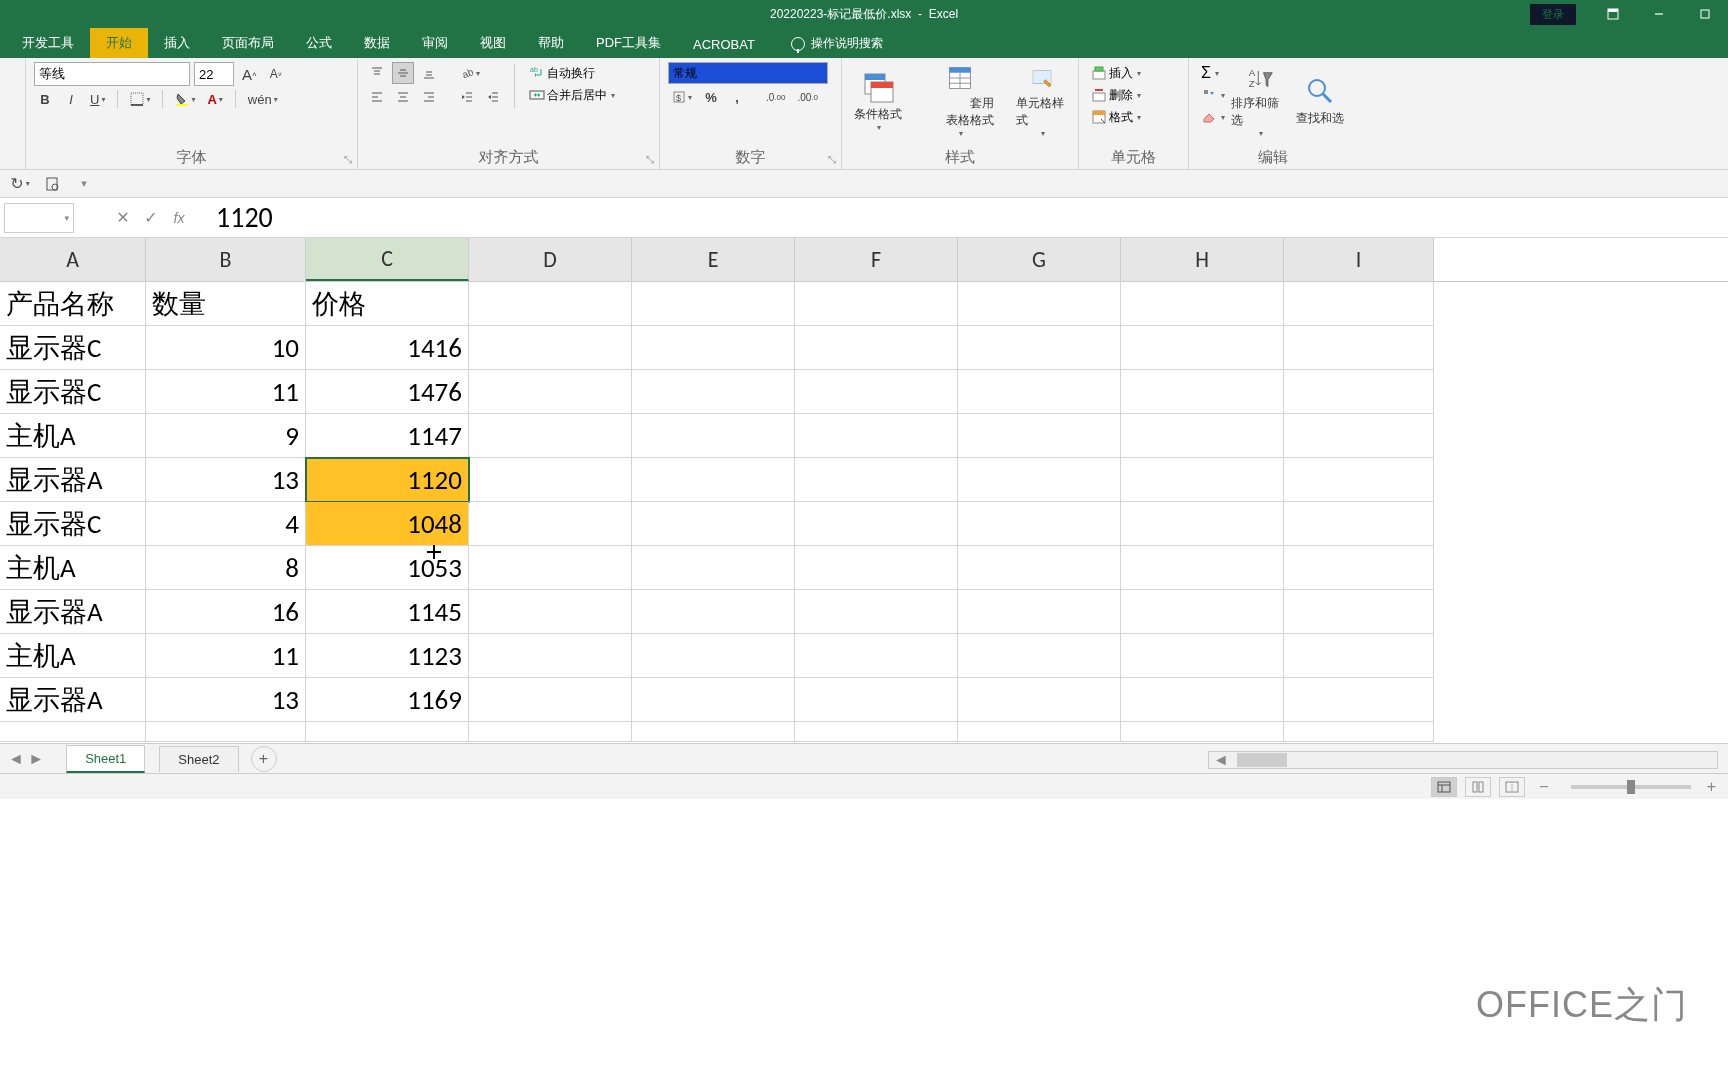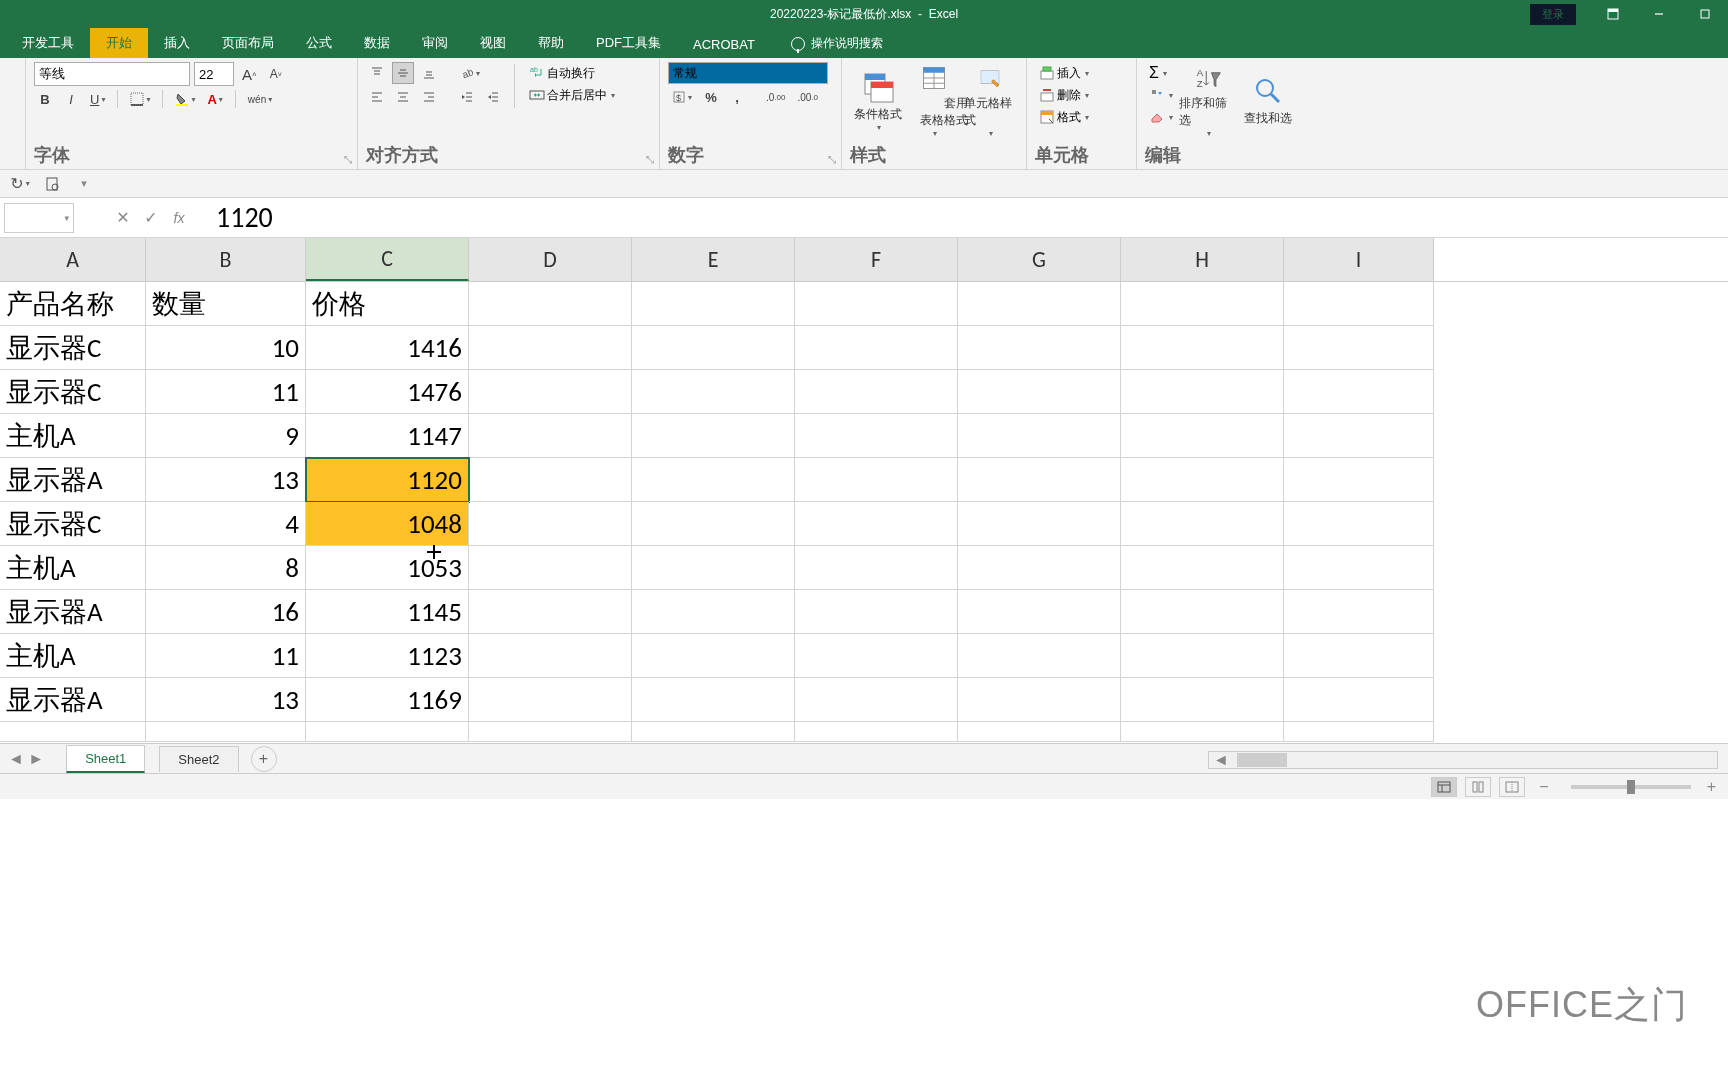--- a/index.html
+++ b/index.html
@@ -17,34 +17,34 @@
 .tabs { height:30px; background:#217346; display:flex; align-items:flex-end; padding-left:6px; }
 .tab { color:#fff; font-size:13px; padding:6px 16px; cursor:pointer; }
 .tab.active { background:#eab308; color:#217346; }
 .tell-me { display:flex; align-items:center; color:#fff; font-size:12px; margin-left:20px; padding:6px 0;}
 .bulb { width:14px; height:14px; margin-right:6px; border:1px solid #fff; border-radius:50%; position:relative;}
 .bulb:after{content:"";position:absolute;width:2px;height:4px;background:#fff;bottom:-3px;left:5px;}
 
 
 .ribbon { height:112px; background:#f3f3f3; border-bottom:1px solid #d4d4d4; display:flex; }
 .rgroup { border-right:1px solid #d4d4d4; padding:4px 8px 2px; display:flex; flex-direction:column; justify-content:space-between; position:relative;}
-.rgroup-label { text-align:left; font-size:18px; color:#666; margin-top:auto; padding-top:2px;font-weight:bold;}
+.rgroup-label { text-align:center; font-size:15px; color:#666; margin-top:auto; padding-top:2px;}
 .rgroup-corner { position:absolute; right:2px; bottom:2px; width:14px; height:14px; font-size:10px; color:#888; display:flex;align-items:center;justify-content:center;}
 .rrow { display:flex; align-items:center; gap:4px; margin-bottom:2px;}
 .rbtn { min-width:22px; height:22px; display:flex; align-items:center; justify-content:center; border:1px solid transparent; cursor:pointer; font-size:13px; color:#444; padding:0 3px;}
 .rbtn.sel { background:#d4d4d4; border-color:#a0a0a0;}
 .rbtn svg { width:14px; height:14px; }
 .dd-arrow { font-size:8px; margin-left:2px; color:#666;}
 .font-sel { width:156px; height:24px; border:1px solid #ababab; font-size:13px; padding:2px 4px; background:#fff;}
 .size-sel { width:40px; height:24px; border:1px solid #ababab; font-size:13px; padding:2px 4px; background:#fff;}
 .bigbtn { display:flex; flex-direction:column; align-items:center; justify-content:center; width:56px; height:78px; font-size:12px; color:#333; cursor:pointer; padding:2px;}
 .bigbtn .icon { width:32px; height:32px; margin-bottom:3px;}
 .med-row { display:flex; align-items:center; gap:2px; font-size:12px; height:22px; cursor:pointer; padding:0 4px;}
 .med-row .ic { width:16px; height:16px; }
-.num-fmt { width:160px; height:22px; border:1px solid #ababab; font-size:12px; padding:1px 4px; background:#0369a1;}
+.num-fmt { width:160px; height:22px; border:1px solid #ababab; font-size:12px; padding:1px 4px; background:#1d4ed8;}
 
 
 .qat2 { height:28px; background:#f3f3f3; border-bottom:1px solid #d4d4d4; display:flex; align-items:center; padding-left:8px; gap:8px;}
 .qbtn { width:24px; height:22px; display:flex; align-items:center; justify-content:center; color:#555;}
 
 
 .fbar { height:40px; border-bottom:1px solid #d4d4d4; display:flex; align-items:center; background:#fff; }
 .namebox { width:70px; height:30px; border:1px solid #ccc; margin-left:4px; display:flex; align-items:center; padding:0 6px; font-size:15px; position:relative;}
 .namebox .dd{position:absolute;right:4px;font-size:9px;color:#888;}
 .fdivider{width:22px;}
@@ -176,21 +176,21 @@
             <rect x="1" y="12" width="12" height="2" fill="#ffff00"></rect>
           </svg>
           <span class="dd-arrow">▾</span>
         </div>
       <div class="rbtn">
           <span style="color:#c00;font-weight:bold;">A</span>
           <span class="dd-arrow">▾</span>
         </div>
       <div style="width:1px;height:18px;background:#ccc;margin:0 4px;"></div>
       <div class="rbtn">
-          <span style="font-size:10px;text-align:center;">wén</span>
+          <span style="font-size:13px;text-align:center;">wén</span>
           <span class="dd-arrow">▾</span>
         </div>
     </div>
     <div class="rgroup-label">字体</div>
     <div class="rgroup-corner">⤡</div>
   </div>
 
   <div class="rgroup" style="width:302px;">
     <div style="display:flex;">
       <div>
@@ -317,21 +317,21 @@
       <div class="rbtn">
           <span style="font-size:10px;">.00</span>
           <sub style="font-size:8px;">.0</sub>
         </div>
     </div>
     <div class="rgroup-label">数字</div>
     <div class="rgroup-corner">⤡</div>
   </div>
 
   <div class="rgroup">
-    <div style="display:flex;">
+    <div style="display:flex;gap:26px;">
       <div class="bigbtn">
         <svg class="icon" viewBox="0 0 32 32">
             <rect x="3" y="3" width="20" height="20" fill="#fff" stroke="#888"></rect>
             <rect x="3" y="3" width="20" height="6" fill="#4a90d9"></rect>
             <rect x="9" y="11" width="22" height="20" fill="#fff" stroke="#888"></rect>
             <rect x="9" y="11" width="22" height="6" fill="#e74c3c"></rect>
           </svg>
         <span>条件格式</span>
           <span class="dd-arrow">▾</span>
       </div>

